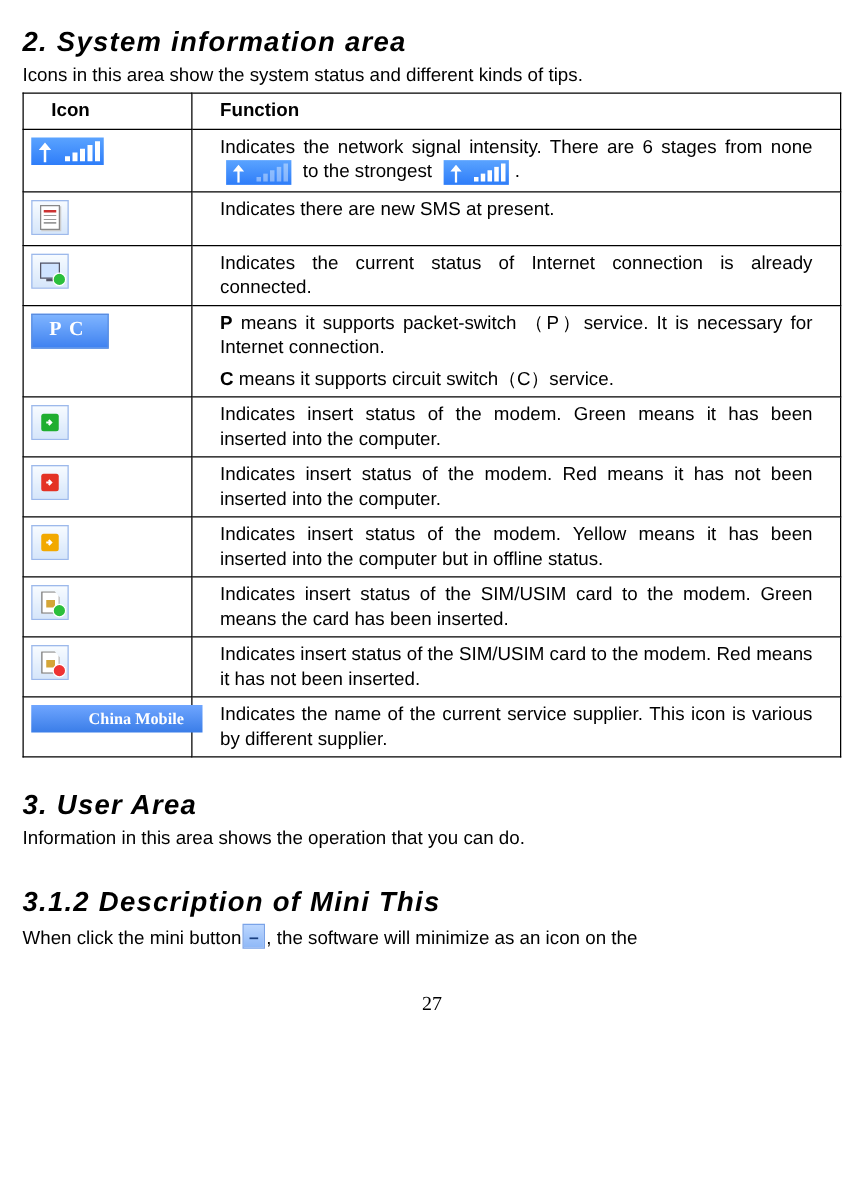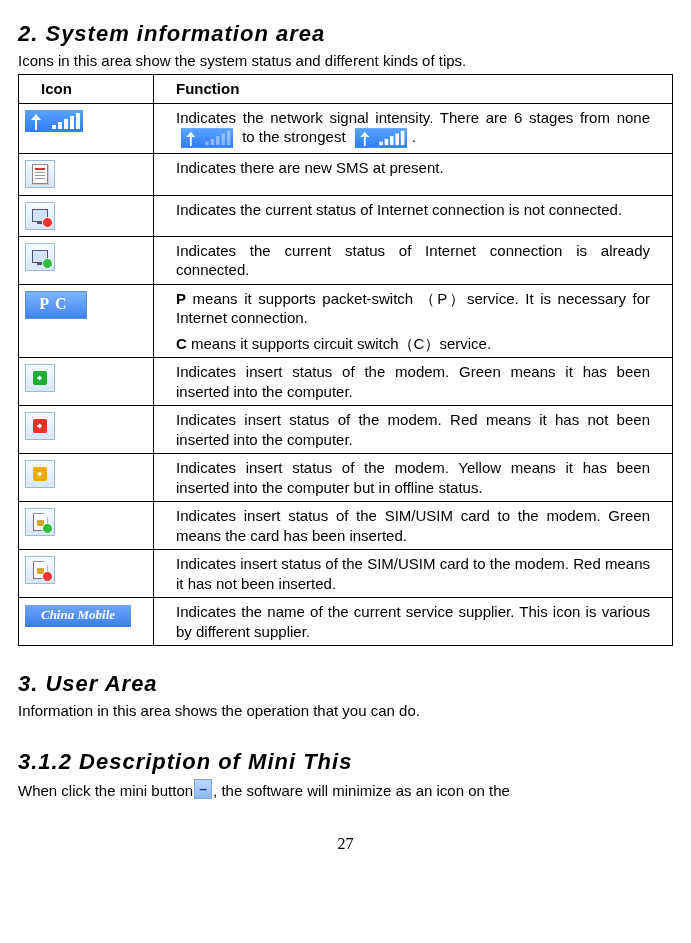--- a/index.html
+++ b/index.html
@@ -98,25 +98,25 @@
     align-items:center;
     justify-content:center;
     font-family:"Times New Roman",serif;
   }
   .supplier-icon {
     width: 106px; height: 22px;
     background: linear-gradient(to bottom,#6fa6ff,#3a7de8);
     color:#fff;
     font-weight:bold;
     font-size:13px;
-    font-style:italic;
     display:inline-flex;
     align-items:center;
     justify-content:center;
     font-family:"Times New Roman",serif;
+    padding-left:31px;
   }
   .mini-btn {
     width:16px; height:18px;
     background: linear-gradient(to bottom,#bcd7ff,#8fb8f7);
     border:1px solid #7aa3e8;
     display:inline-flex;
     align-items:center;
     justify-content:center;
     vertical-align: text-bottom;
     margin: 0 1px;
@@ -228,29 +228,20 @@
 
   <tr>
     <td class="icon-cell">
       <span class="small-icon">
         <span class="sms-page"></span>
       </span>
     </td>
     <td class="desc-cell">Indicates there are new SMS at present.</td>
   </tr>
 
-  <tr>
-    <td class="icon-cell">
-      <span class="small-icon">
-        <span class="monitor"></span>
-        <span class="corner-dot" style="background:#e33;"></span>
-      </span>
-    </td>
-    <td class="desc-cell">Indicates the current status of Internet connection is not connected.</td>
-  </tr>
 
   <tr>
     <td class="icon-cell">
       <span class="small-icon">
         <span class="monitor"></span>
         <span class="corner-dot" style="background:#2bbf3b;"></span>
       </span>
     </td>
     <td class="desc-cell">Indicates the current status of Internet connection is already connected.</td>
   </tr>

